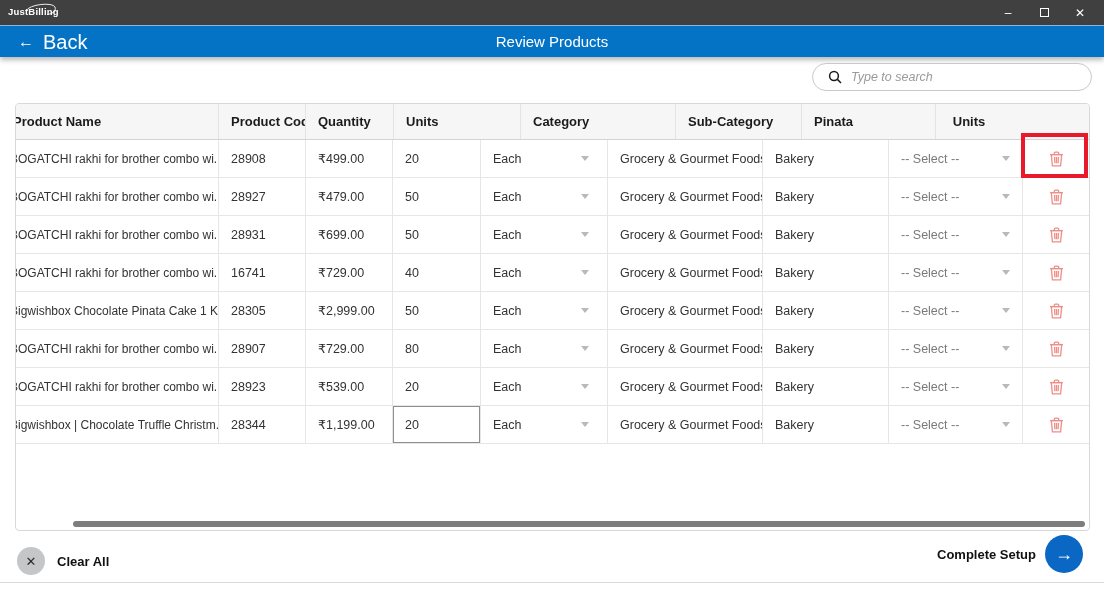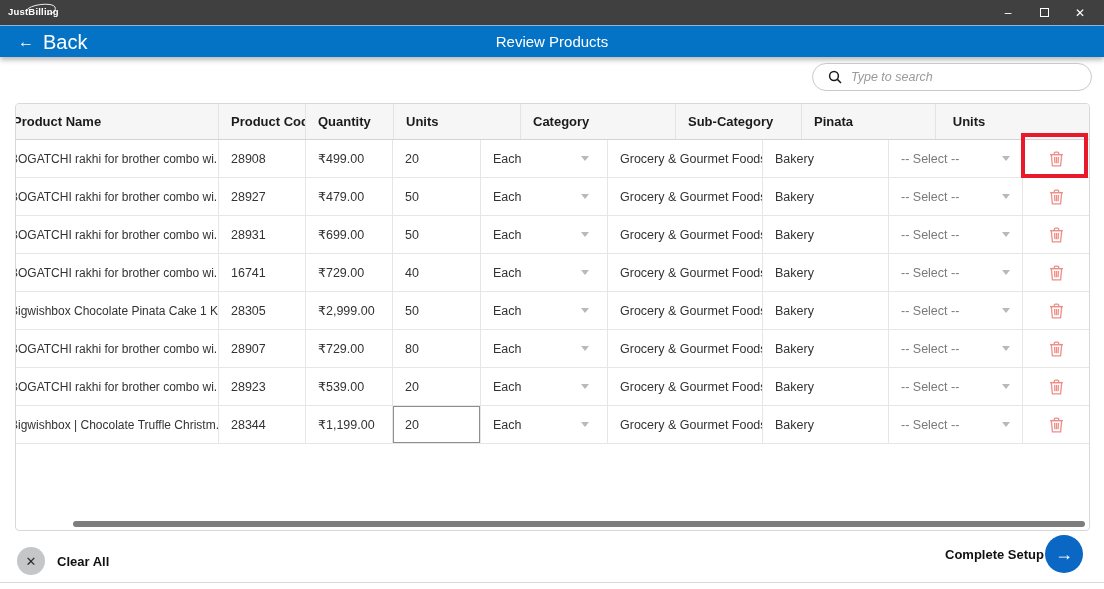--- a/index.html
+++ b/index.html
@@ -58,21 +58,21 @@
   .qty-box { position:absolute; left:0; top:0; bottom:0; width:87px; border:1px solid #8f8f8f; pointer-events:none; }
   .trash-btn { background:none; border:none; cursor:pointer; display:flex; align-items:center; justify-content:center; padding:4px; }
   .red-rect { position:absolute; left:-2px; top:-7px; width:67px; height:45px; border:4px solid #e8192b; pointer-events:none; z-index:5; }
   .scroll-thumb { position:absolute; left:57px; top:417px; width:1012px; height:6px; background:#7d7d7d; border-radius:3px; cursor:pointer; }
 
   
   .clear-all { position:absolute; left:17px; top:547px; display:flex; align-items:center; gap:12px; cursor:pointer; }
   .clear-circle { width:28px; height:28px; border-radius:50%; background:#c4c6c8; display:flex; align-items:center; justify-content:center;
                   color:#2b2b2b; font-size:13px; font-weight:bold; }
   .clear-label { font-size:13px; font-weight:bold; color:#111; }
-  .complete-setup { position:absolute; right:21px; top:535px; display:flex; align-items:center; gap:1px; cursor:pointer; }
+  .complete-setup { position:absolute; right:21px; top:535px; display:flex; align-items:center; gap:9px; cursor:pointer; }
   .complete-label { font-size:13px; font-weight:bold; color:#111; }
   .complete-circle { width:38px; height:38px; border-radius:50%; background:#0a68c4; display:flex; align-items:center; justify-content:center;
                      color:#fff; font-size:18px; }
   .bottom-line { position:absolute; left:0; right:0; top:582px; border-top:1px solid #d9d9d9; }
 </style>
 </head>
 <body>
 
 <div class="titlebar">
   <div class="logo">JustBilling</div>

